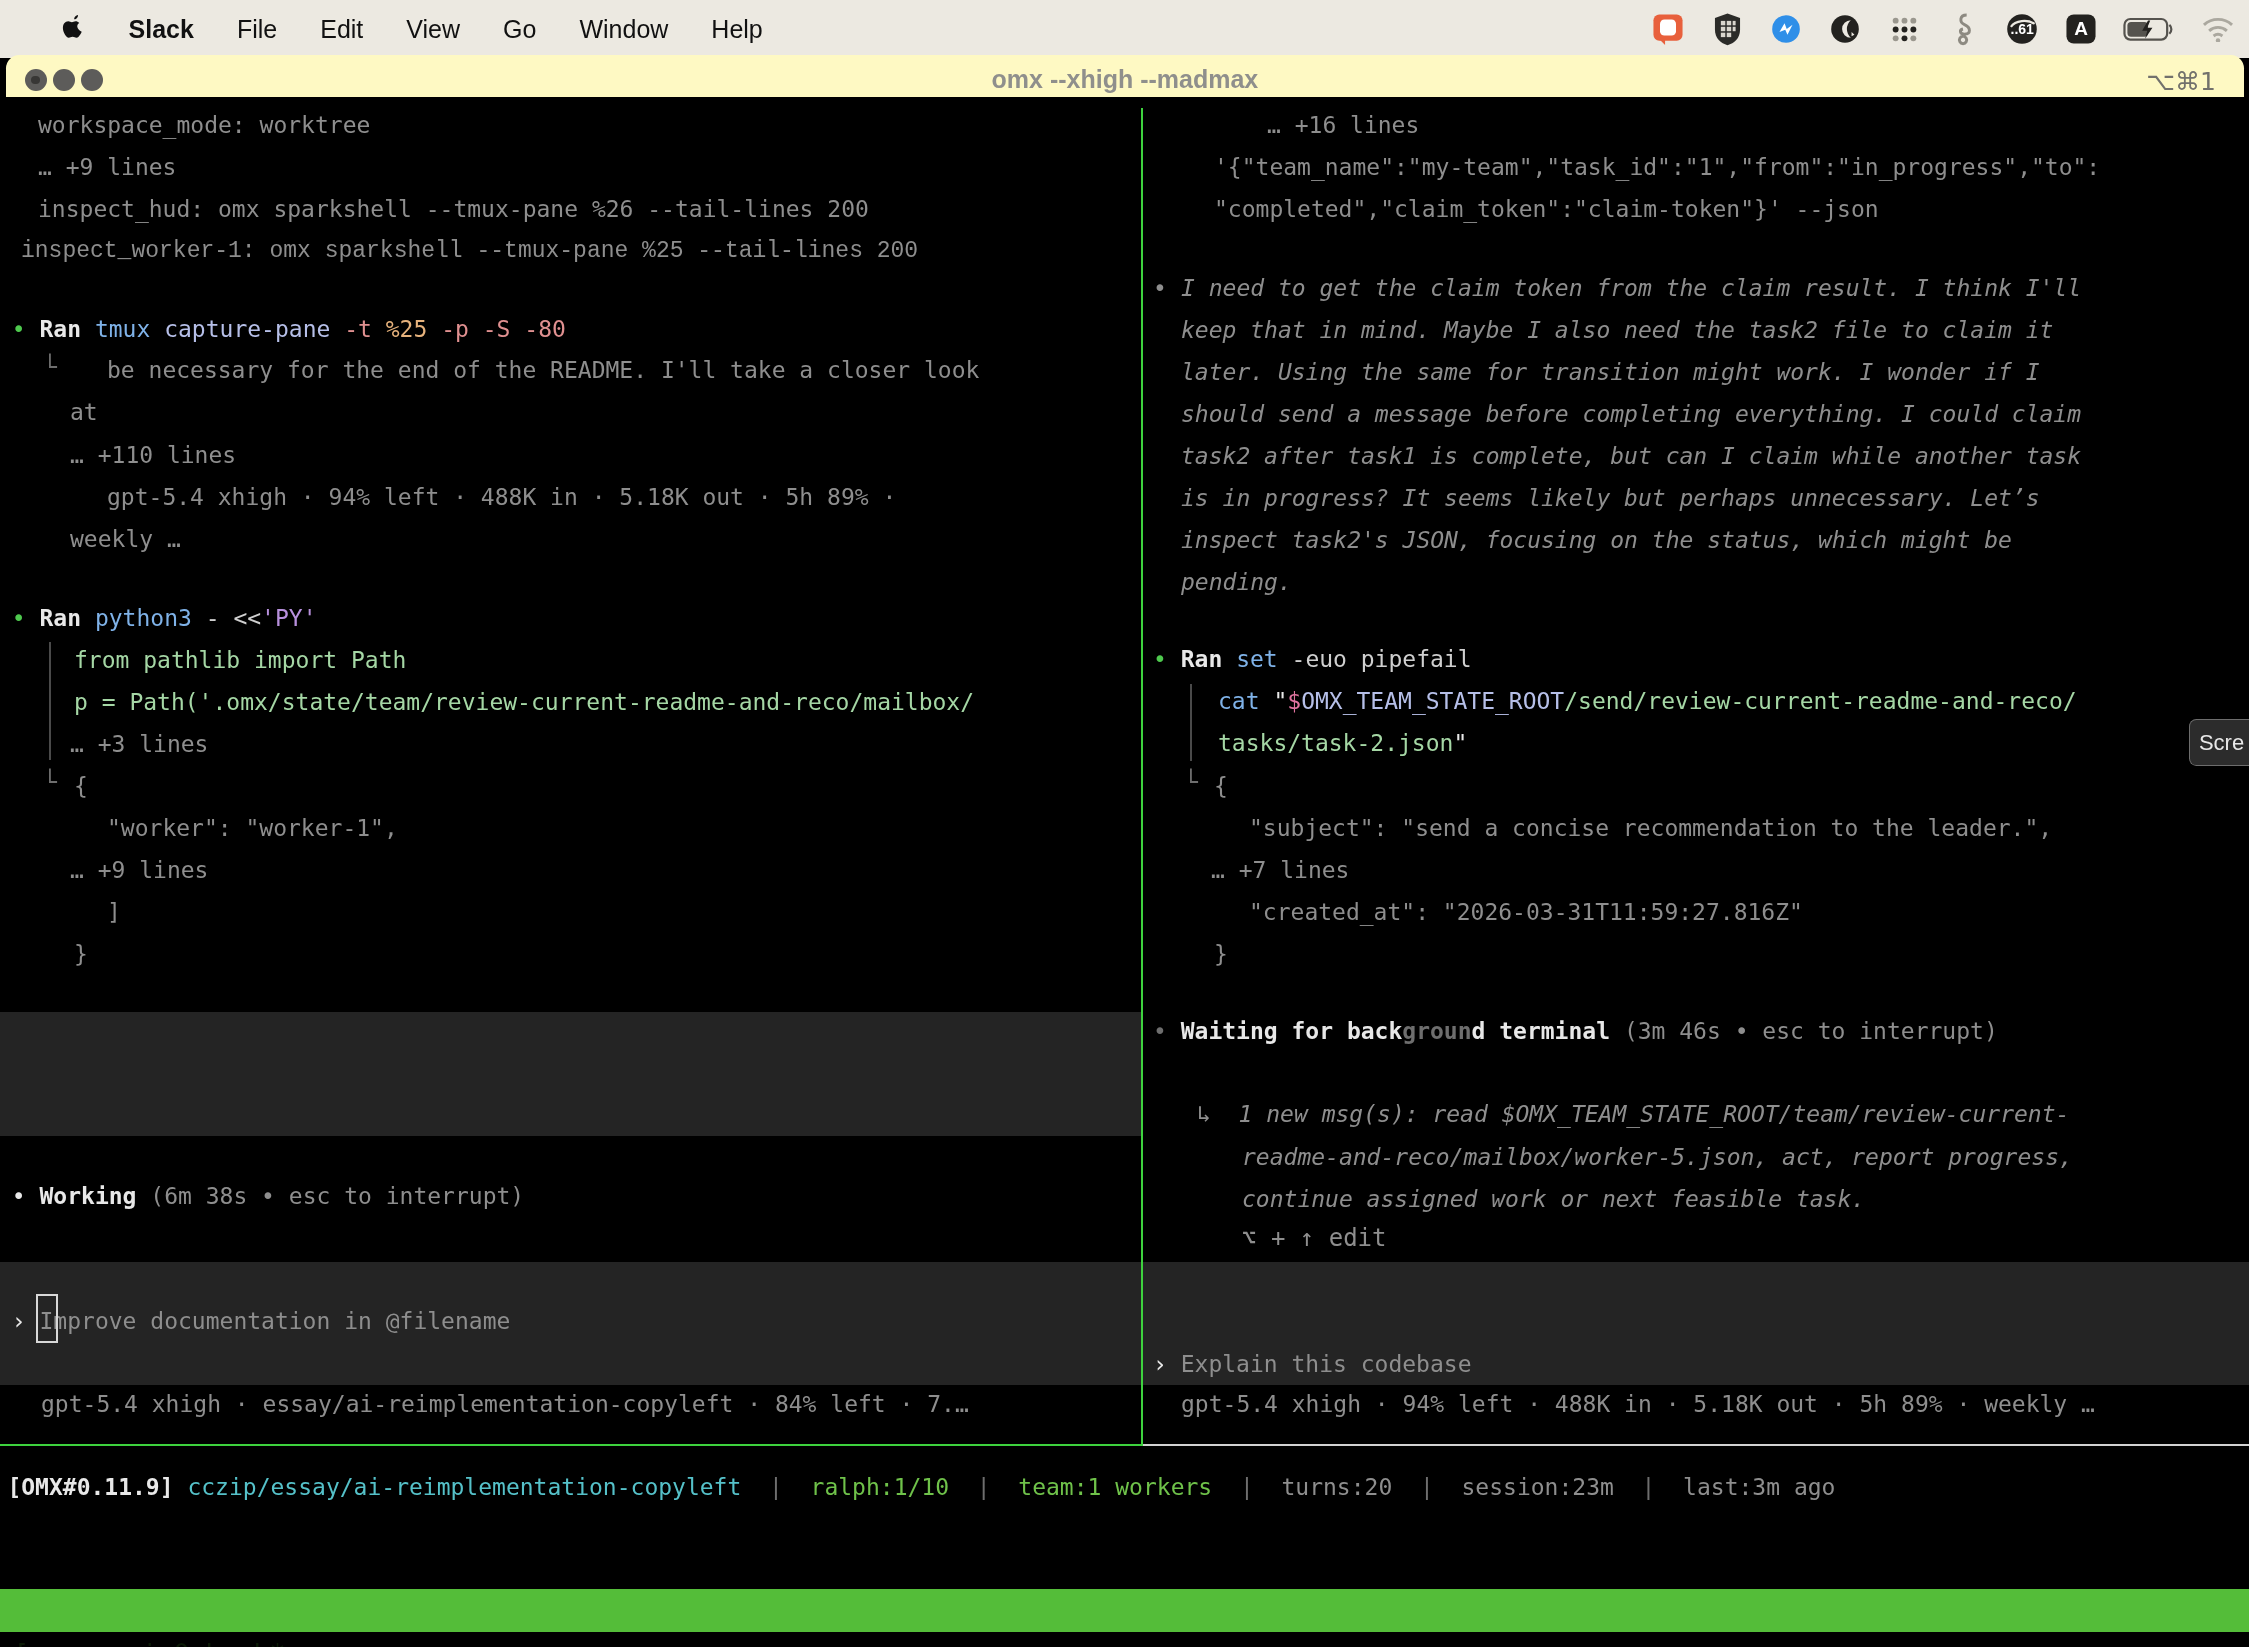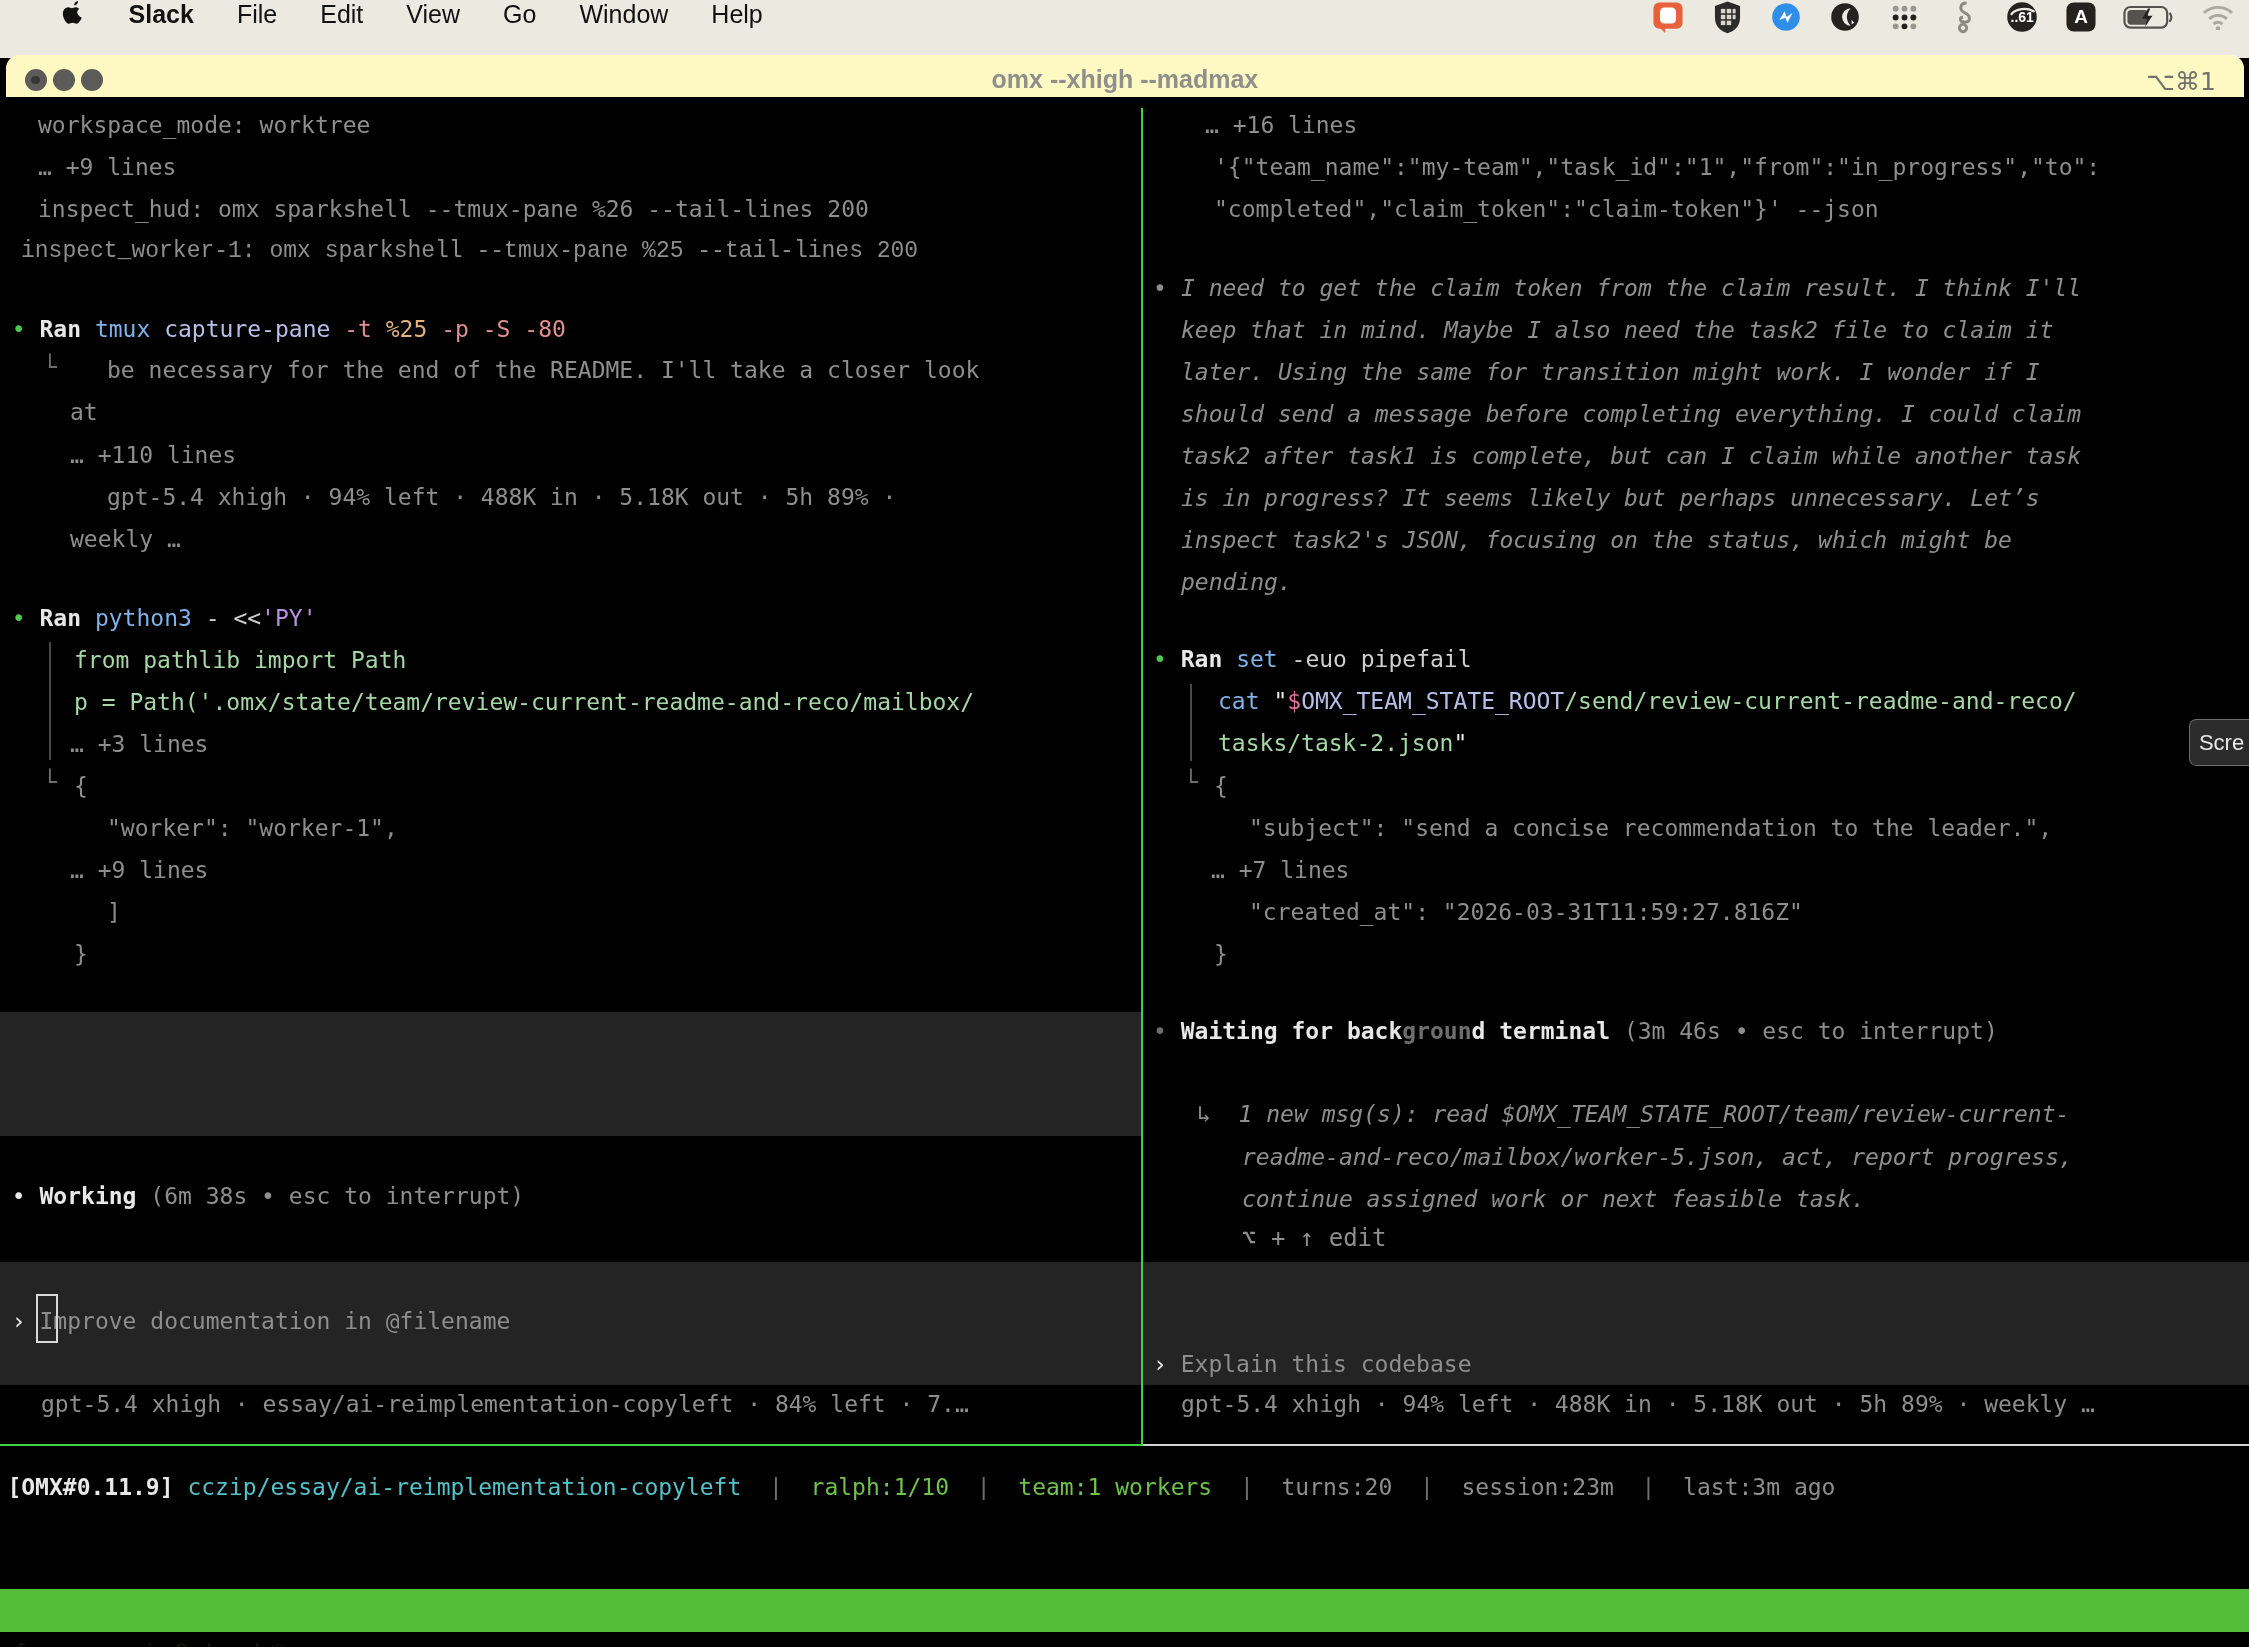--- a/index.html
+++ b/index.html
@@ -1,21 +1,21 @@
 <!DOCTYPE html>
 <html style="font-size:11.8px"><head>
 <meta charset="utf-8">
 <style>
   * { margin:0; padding:0; box-sizing:border-box; }
   html,body { width:2250px; height:1648px; background:#000; overflow:hidden; }
   body { position:relative; font-family:"Liberation Sans", sans-serif; }
 
   
   .menubar { position:absolute; left:0; top:0; width:2250px; height:58px;
-    background:#ece9e1; display:flex; align-items:flex-start; }
+    background:#ece9e1; display:flex; align-items:center; }
   .menubar .apple { margin-left:61px; width:26.6px; height:29.5px; }
   .menu-items { display:flex; align-items:center; margin-left:41px; gap:43px;
     font-size:25px; color:#111; }
   .menu-items .app-name { font-weight:bold; }
   .menu-status { margin-left:auto; display:flex; align-items:center; gap:25px;
     margin-right:14.8px; }
   .mi { width:34px; height:34px; display:flex; align-items:center; justify-content:center; }
 
   
   .titlebar { position:absolute; left:5.9px; top:55px; width:2238px; height:42px;
@@ -219,21 +219,21 @@
   <div class="ln" style="left:74px; top:825px;">}</div>
 
 
   <div class="ln" style="left:11.8px; top:1067px;"><span class="t-white">•</span><span> </span><span class="t-white b">Working</span><span> </span><span class="t-gray">(6m 38s • esc to interrupt)</span></div>
 
   <div class="ln" style="left:11.8px; top:1192px;"><span class="t-white">›</span><span> </span><span class="t-gray">Improve documentation in @filename</span></div>
   <div class="cursor" style="top:1186px;"></div>
 
   <div class="ln" style="left:41px; top:1275px;">gpt-5.4 xhigh · essay/ai-reimplementation-copyleft · 84% left · 7.…</div>
 
-  <div class="ln" style="left:1205px; top:-4.4px;">… +16 lines</div>
+  <div class="ln" style="left:1267px; top:-4.4px;">… +16 lines</div>
   <div class="ln" style="left:1214px; top:38px;">'{"team_name":"my-team","task_id":"1","from":"in_progress","to":</div>
   <div class="ln" style="left:1214px; top:80px;">"completed","claim_token":"claim-token"}' --json</div>
 
   <div class="ln t-gray" style="left:1153px; top:159px;">•</div>
   <div class="ln it" style="left:1181px; top:159px;">I need to get the claim token from the claim result. I think I'll</div>
   <div class="ln it" style="left:1181px; top:201px;">keep that in mind. Maybe I also need the task2 file to claim it</div>
   <div class="ln it" style="left:1181px; top:243px;">later. Using the same for transition might work. I wonder if I</div>
   <div class="ln it" style="left:1181px; top:285px;">should send a message before completing everything. I could claim</div>
   <div class="ln it" style="left:1181px; top:327px;">task2 after task1 is complete, but can I claim while another task</div>
   <div class="ln it" style="left:1181px; top:369px;">is in progress? It seems likely but perhaps unnecessary. Let’s</div>

